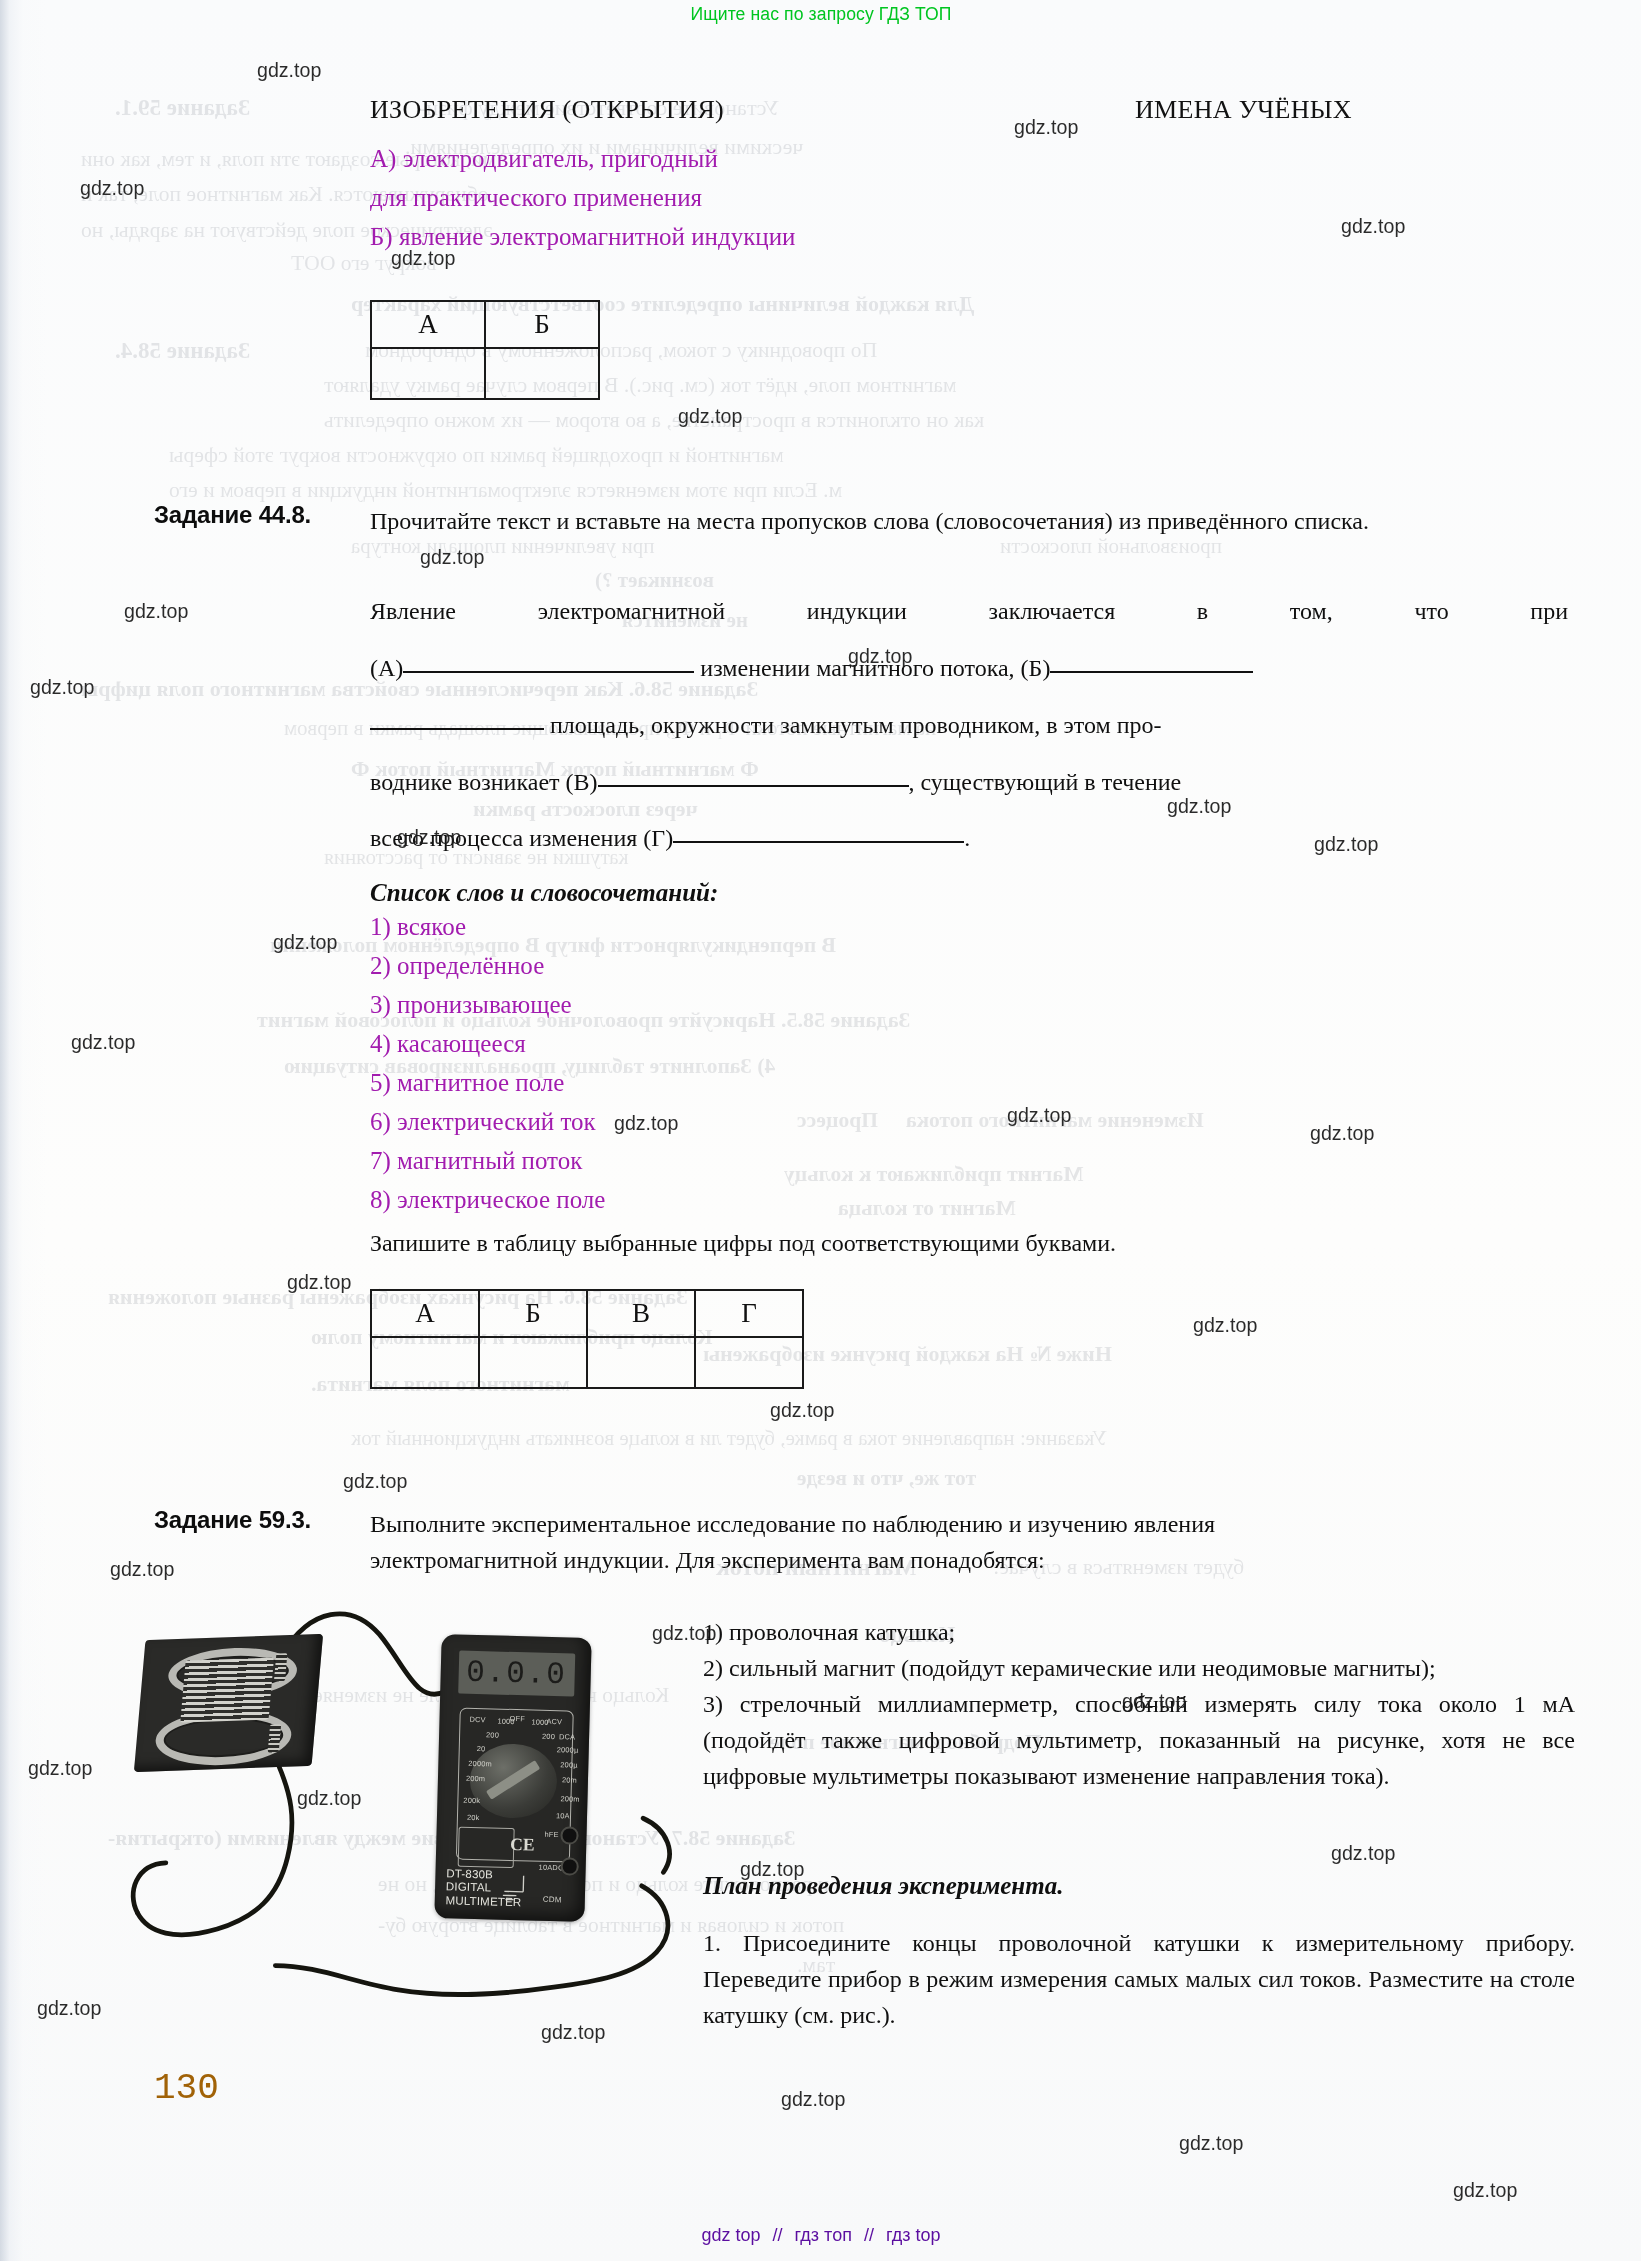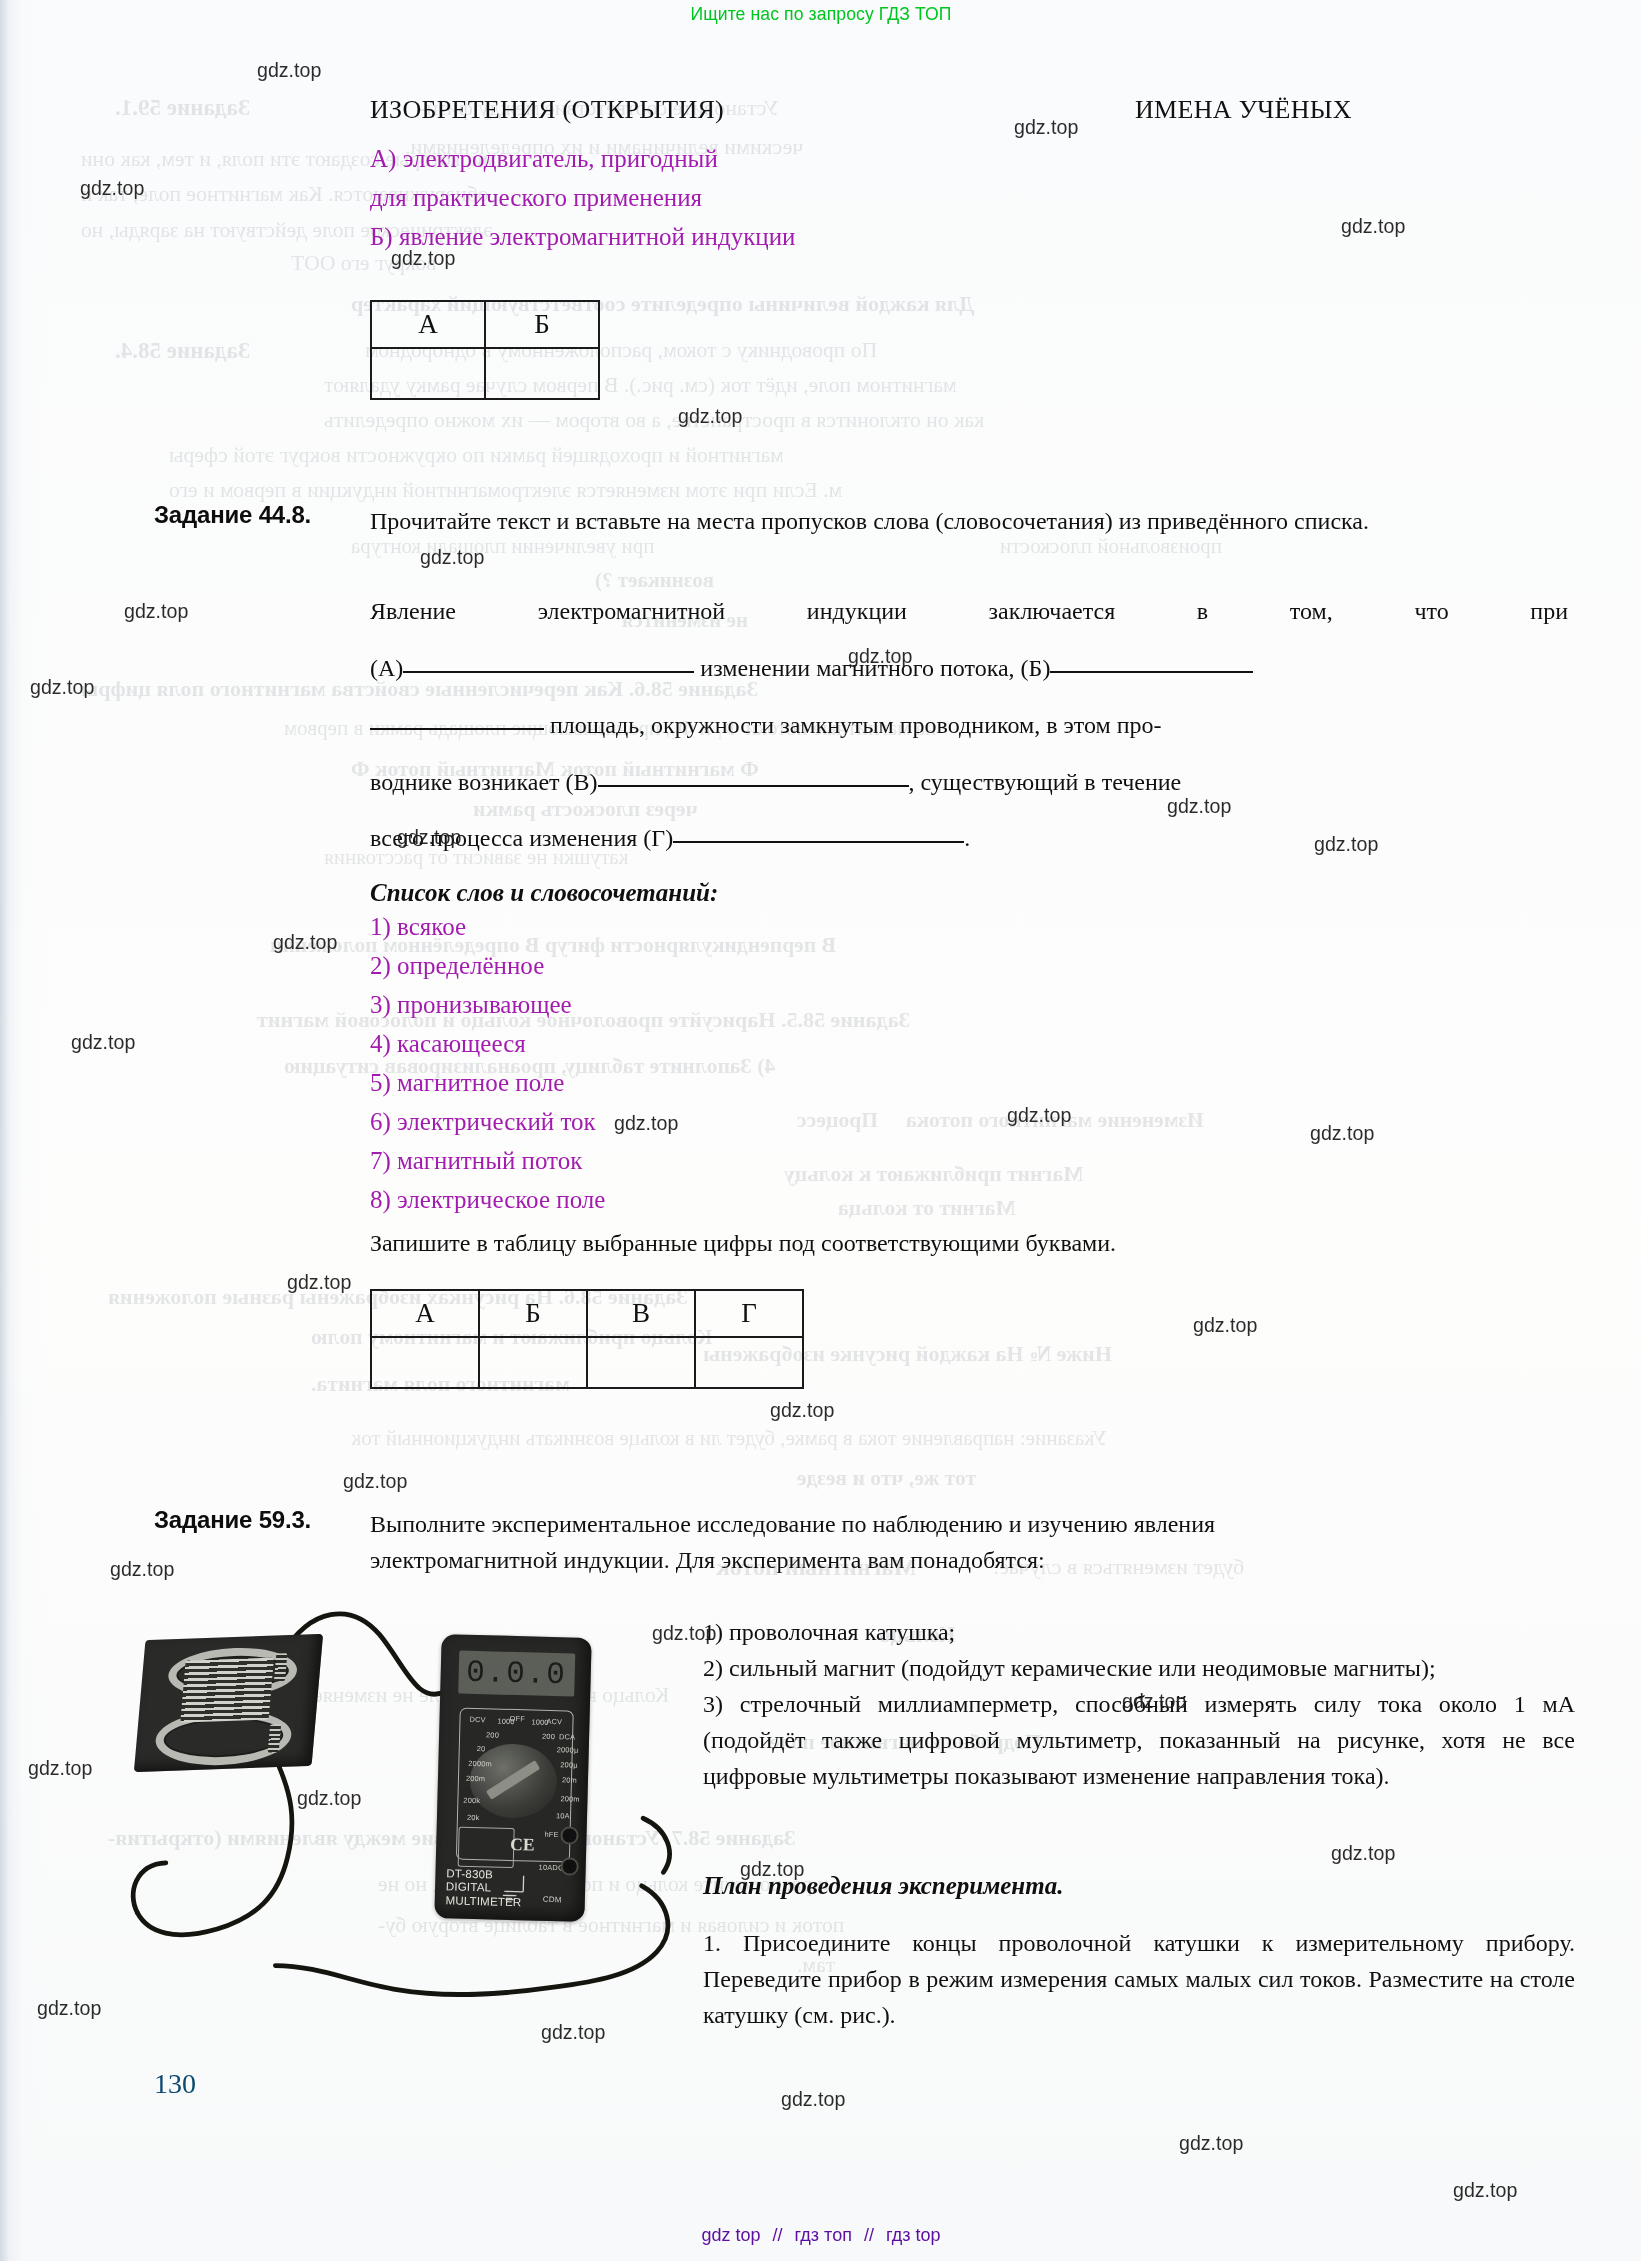--- a/index.html
+++ b/index.html
@@ -243,23 +243,23 @@
   }
 
   .wire {
     position: absolute;
     pointer-events: none;
   }
 
   .pagenum {
     position: absolute;
     left: 154px; top: 2068px;
-    font-family: Liberation Serif, serif;
-    font-size: 28px;
-    color: #0c4a6e;
+    font-family: Liberation Mono, monospace;
+    font-size: 36px;
+    color: #a16207;
   }
 </style>
 </head>
 <body>
 
 <div id="page">
 
   <div class="scan-bg"></div>
 
   <div class="ghost b" style="left:115px; top:95px; font-size:23px;">Задание 59.1.</div>

